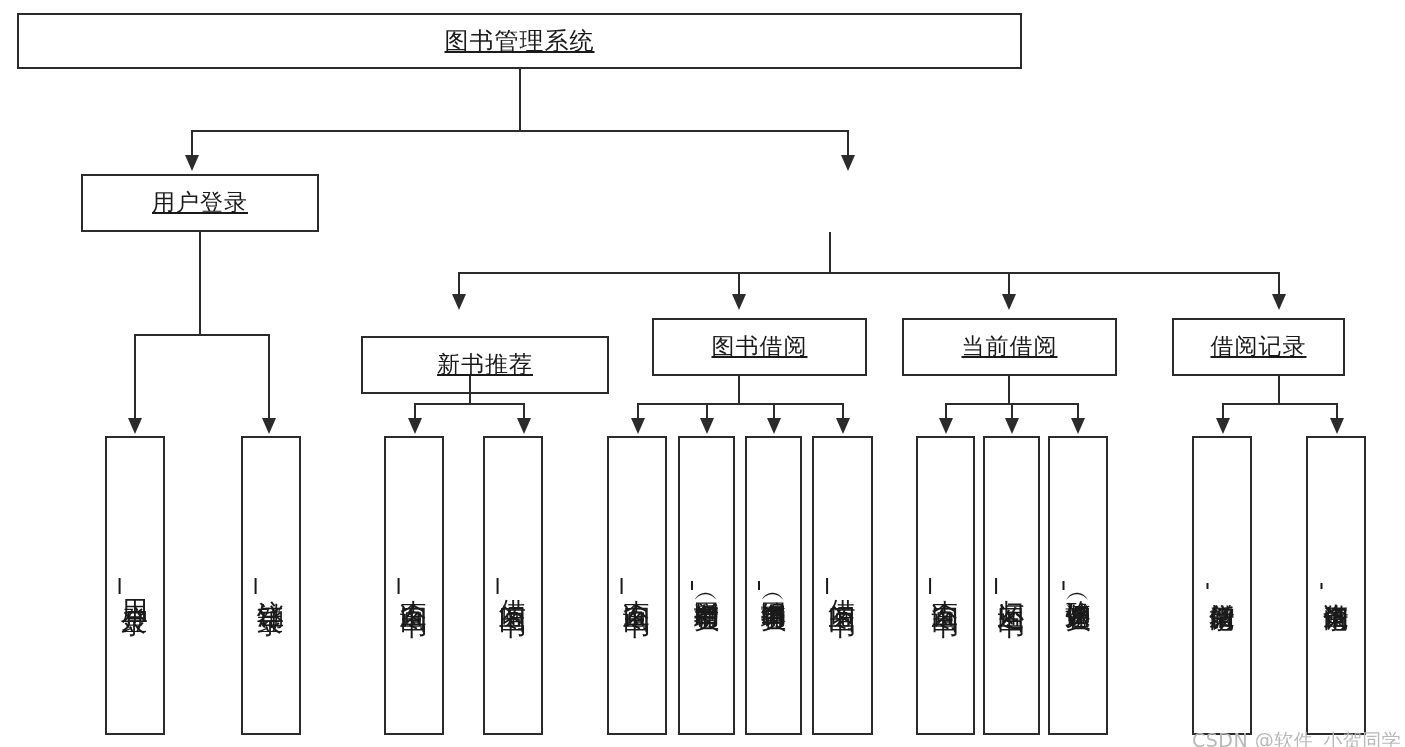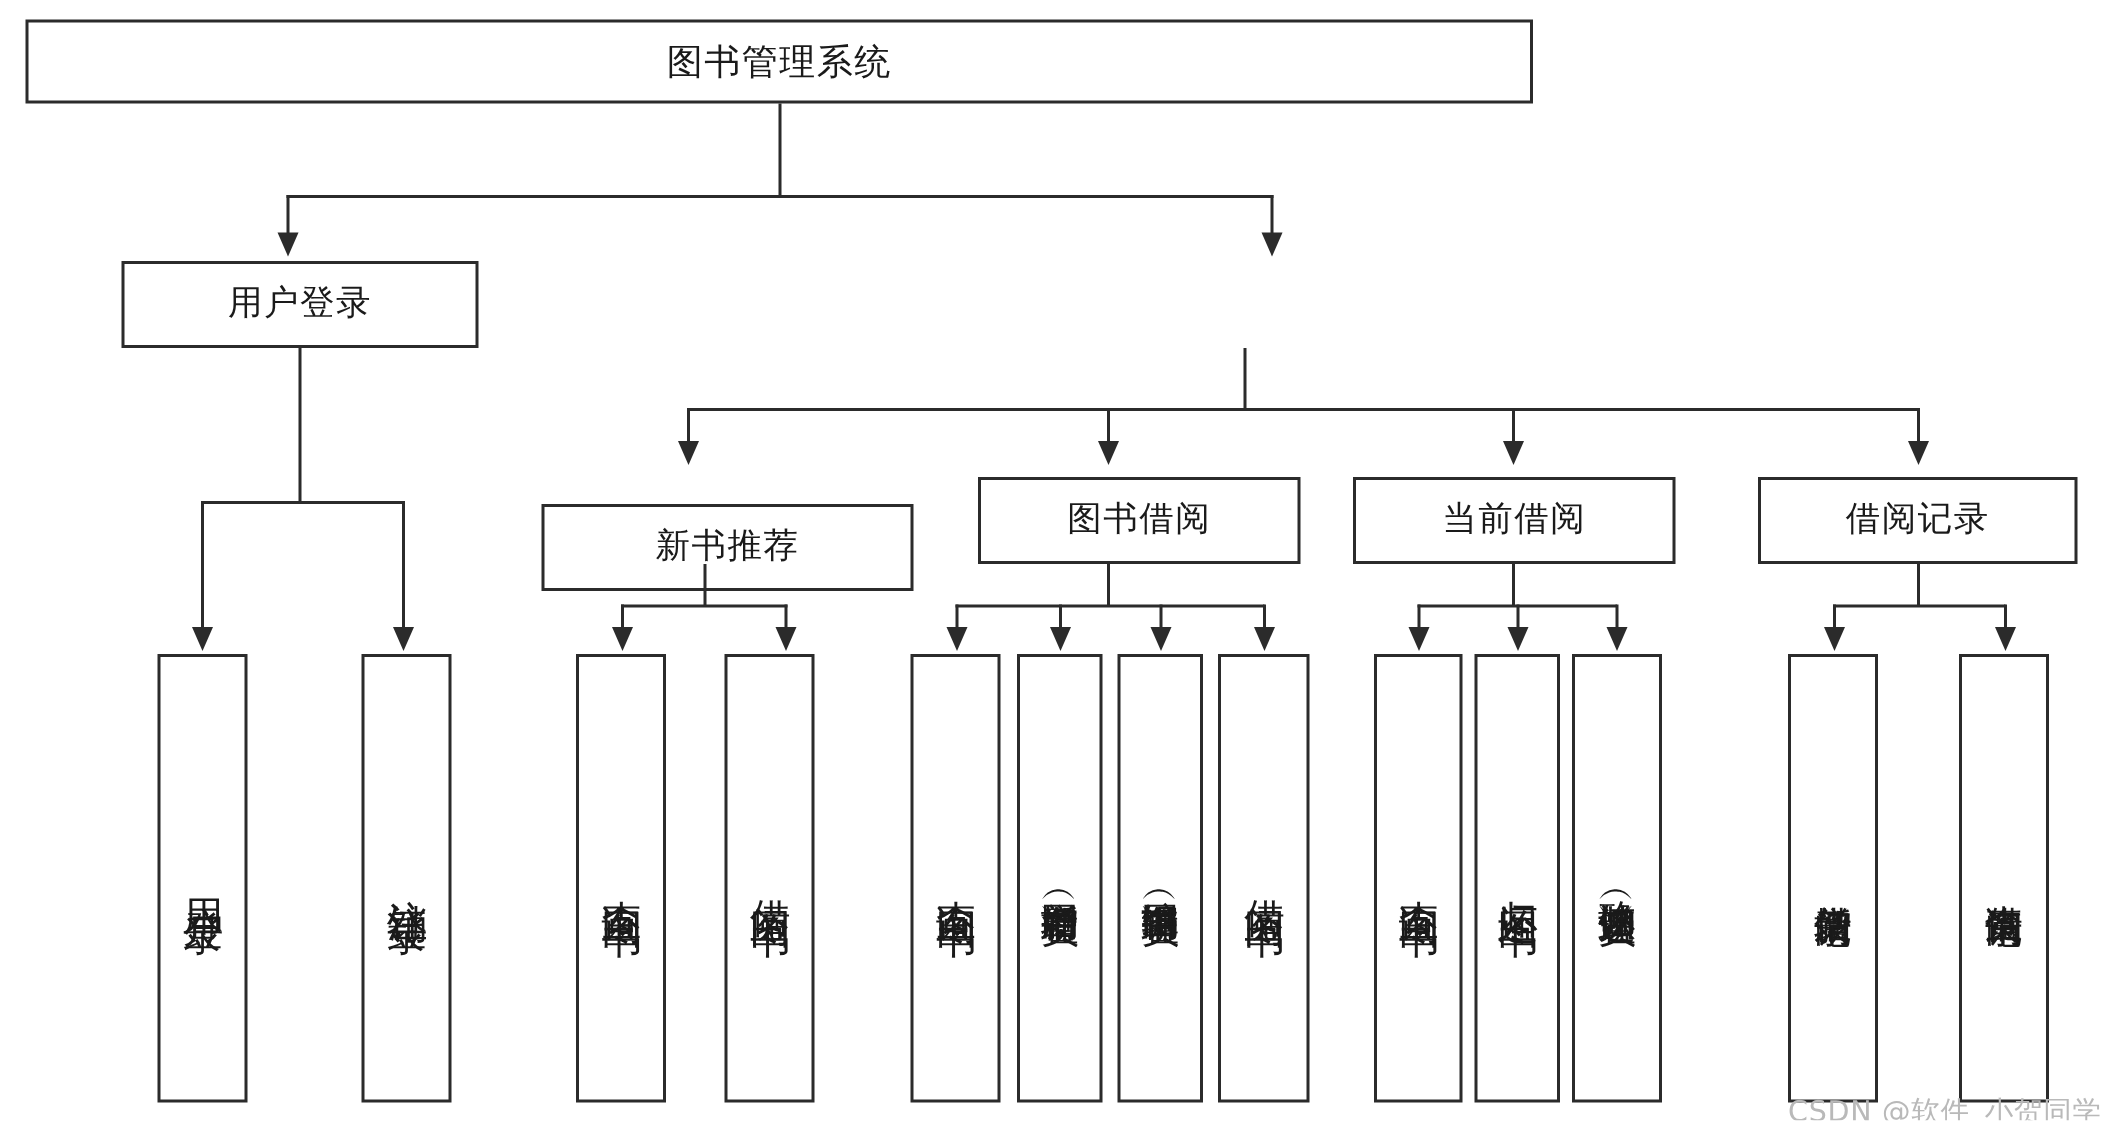--- a/index.html
+++ b/index.html
@@ -20,20 +20,21 @@
   
   .node {
     position: absolute;
     box-sizing: border-box;
     background: #ffffff;
     border: 2px solid #2b2b2b;
     display: flex;
     align-items: center;
     justify-content: center;
     color: #1a1a1a;
+    text-decoration: underline;
   }
   .node.horiz {
     font-size: 23px;
     letter-spacing: 1px;
     line-height: 1.2;
   }
   .node.root {
     font-size: 24px;
   }
   
@@ -124,21 +125,21 @@
 
   <div class="vline" style="left:1278px; top:272px; height:24px;"></div>
   <div class="arrow" style="left:1272px; top:294px;"></div>
 
   <div class="node horiz" style="left:361px; top:336px; width:248px; height:58px;">新书推荐</div>
 
   <div class="node horiz" style="left:632px; top:318px; width:215px; height:58px;margin-left:20px;">图书借阅</div>
 
   <div class="node horiz" style="left:902px; top:318px; width:215px; height:58px;">当前借阅</div>
 
-  <div class="node horiz" style="left:1172px; top:318px; width:213px; height:58px;">借阅记录</div>
+  <div class="node horiz" style="left:1172px; top:318px; width:173px; height:58px;">借阅记录</div>
 
   <div class="vline" style="left:469px; top:376px; height:28px;"></div>
   <div class="hline" style="left:414px; top:403px; width:111px;"></div>
   <div class="vline" style="left:414px; top:403px; height:17px;"></div>
   <div class="arrow" style="left:408px; top:418px;"></div>
   <div class="vline" style="left:523px; top:403px; height:17px;"></div>
   <div class="arrow" style="left:517px; top:418px;"></div>
 
   <div class="vline" style="left:738px; top:376px; height:28px;"></div>
   <div class="hline" style="left:637px; top:403px; width:206px;"></div>

